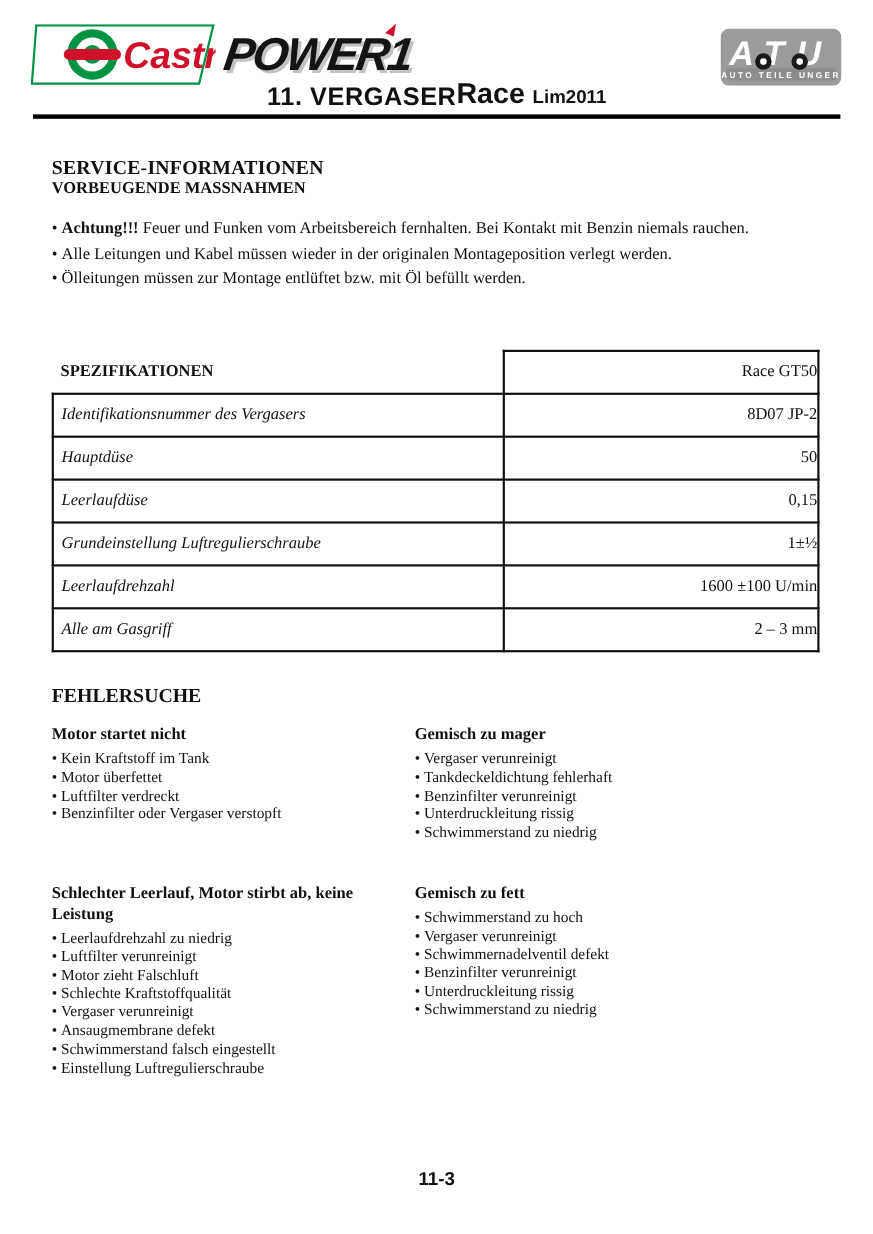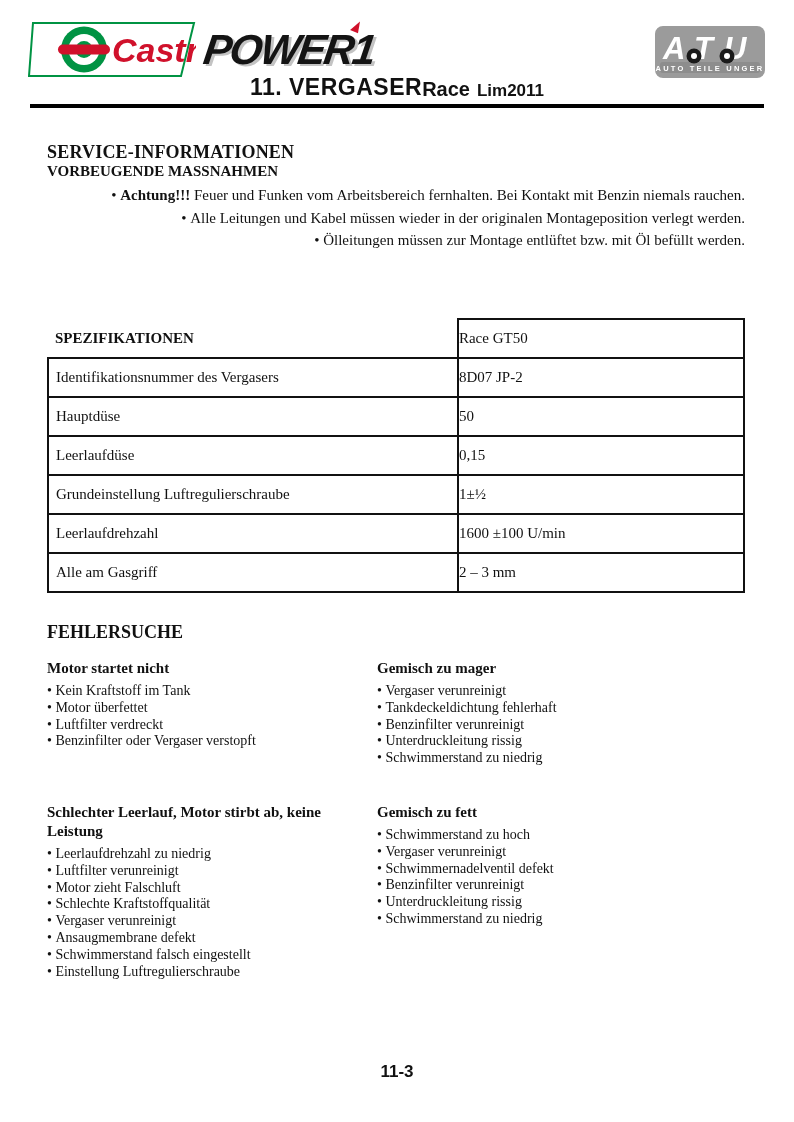--- a/index.html
+++ b/index.html
@@ -27,37 +27,37 @@
   }
   .logo-atu { position:absolute; left:655px; top:26px; }
   .title-row {
     position:absolute; left:30px; right:30px; top:78px; height:30px;
     display:flex; justify-content:center; align-items:flex-end;
     border-bottom:4px solid #000; padding-bottom:3px;
     font-family:"Liberation Sans", sans-serif;
   }
   .chapter { font-size:23px; font-weight:bold; letter-spacing:0.5px; }
   .model-box { display:flex; align-items:baseline; gap:7px; font-weight:bold; }
-  .model-name { font-size:20px; }
+  .model-name { font-size:26px; }
   .model-variant { font-size:17px; }
   
   .service { position:absolute; left:47px; top:142px; right:49px; }
   .service-title { font-size:18px; font-weight:bold; letter-spacing:0.2px; }
   .service-subtitle { font-size:15px; font-weight:bold; }
-  .precaution-list { list-style:none; margin-top:4px;text-align:right; }
+  .precaution-list { list-style:none; margin-top:17px; }
   .precaution-list li { font-size:15px; line-height:22.5px; }
   .precaution-list li::before { content:"\2022\00A0"; }
   
   .spec-table {
     position:absolute; left:47px; top:318px; width:698px;
     border-collapse:collapse; font-size:15px;
   }
   .spec-table td { border:2px solid #111; height:39px; vertical-align:middle; }
-  .spec-table td.label-cell { width:411px; text-align:left; padding-left:7px; }
-  .spec-table td.value-cell { width:287px; text-align:left; }
+  .spec-table td.label-cell { width:411px; text-align:left; padding-left:7px;font-style:italic; }
+  .spec-table td.value-cell { width:287px; text-align:right; }
   .spec-table td.corner-cell {
     border:none; font-weight:bold; padding-left:7px; font-size:15px;
   }
   
   .faults { position:absolute; left:47px; top:622px; right:47px; }
   .faults-title { font-size:18px; font-weight:bold; }
   .fault-grid {
     display:grid; grid-template-columns:330px 1fr;
     row-gap:36px; margin-top:16px;
   }

